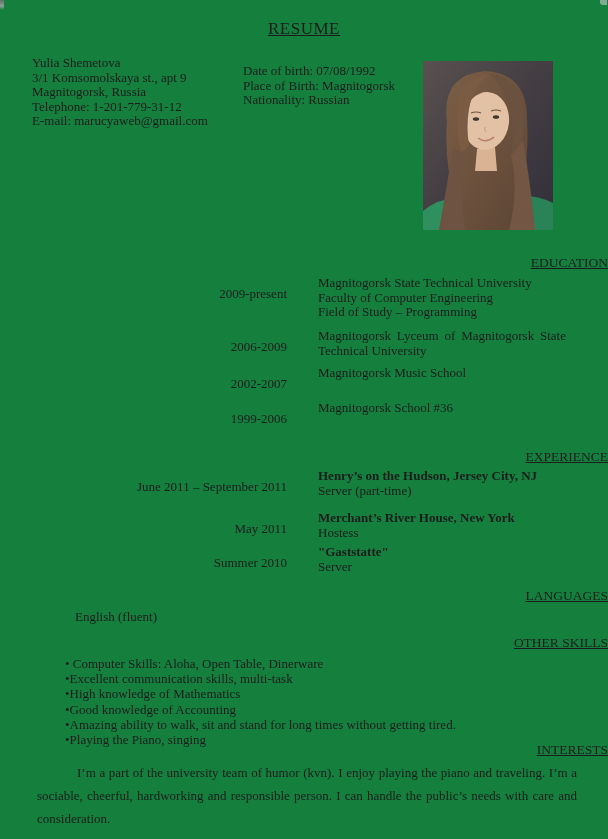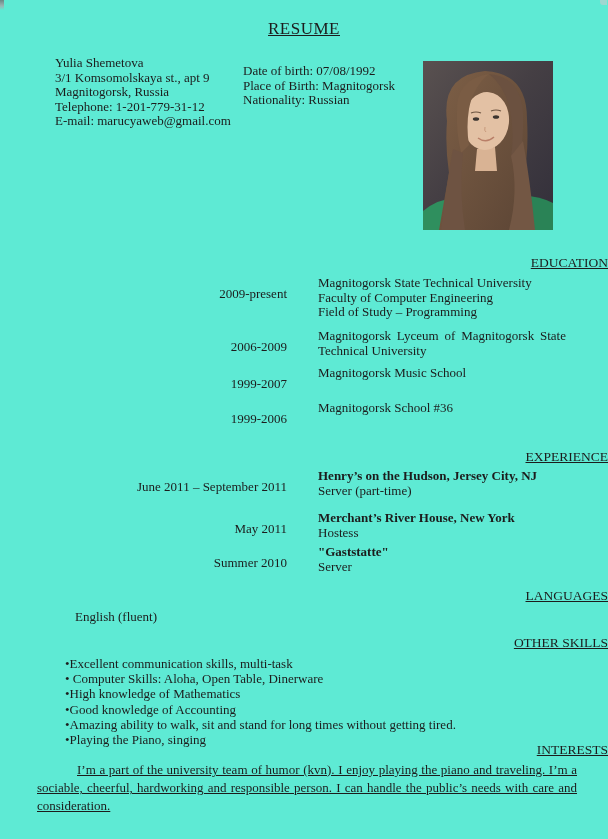--- a/index.html
+++ b/index.html
@@ -1,55 +1,54 @@
 <!DOCTYPE html>
 <html><head>
 <meta charset="utf-8">
 <style>
   html,body{margin:0;padding:0;background:#ffffff;}
   .page{
     position:relative;
     width:608px;height:839px;
-    background:#5eead4;
+    background:#15803d;
     font-family:"Liberation Serif","DejaVu Serif",serif;
     color:#1c1c1c;
     font-size:13px;
     line-height:14.6px;
     overflow:hidden;
   }
   .abs{position:absolute;}
   .title{
     top:22px;left:32px;width:544px;
     text-align:center;
     font-size:17px;
     letter-spacing:0.5px;
     text-decoration:underline;
   }
   .heading-wrap{left:32px;width:576px;text-align:right;}
   .heading{
     font-size:13.5px;
     text-decoration:underline;
     display:inline-block;
   }
-  .contact{left:55px;top:56px;}
+  .contact{left:32px;top:56px;}
   .info{left:243px;top:64px;}
   .photo{left:423px;top:61px;width:130px;height:169px;}
   .row{left:0;width:608px;}
   .row .date{position:absolute;left:57px;top:11px;width:230px;text-align:right;}
   .row .detail{position:absolute;left:318px;top:0;width:248px;}
   .detail.justify{text-align:justify;}
   .bold{font-weight:bold;}
   .lang-item{left:75px;}
   .skills{left:65px;width:500px;line-height:15.2px;}
   .interests-par{
     left:37px;width:540px;
     text-indent:40px;
     text-align:justify;
-    line-height:18px;
-    text-decoration:underline;
+    line-height:23px;
   }
   .artifact-tl{
     left:0;top:0;width:4px;height:10px;
     background:linear-gradient(180deg,#6f6f72 0%,#a9a9ac 60%,transparent 100%);
     opacity:.8;
   }
   .artifact-tr{
     left:600px;top:0;width:7px;height:5px;
     background:#c9c9cd;opacity:.6;border-radius:0 0 0 3px;
   }
@@ -122,21 +121,21 @@
       <div>Field of Study – Programming</div>
     </div>
   </div>
 
   <div class="abs row" style="top:329px">
     <div class="date">2006-2009</div>
     <div class="detail justify">Magnitogorsk Lyceum of Magnitogorsk State Technical University</div>
   </div>
 
   <div class="abs row" style="top:366px">
-    <div class="date">1999-2007</div>
+    <div class="date">2002-2007</div>
     <div class="detail">Magnitogorsk Music School</div>
   </div>
 
   <div class="abs row" style="top:401px">
     <div class="date">1999-2006</div>
     <div class="detail">Magnitogorsk School #36</div>
   </div>
 
   <div class="abs heading-wrap" style="top:450px">
     <span class="heading">EXPERIENCE</span>
@@ -168,22 +167,22 @@
 
   <div class="abs heading-wrap" style="top:589px">
     <span class="heading">LANGUAGES</span>
   </div>
   <div class="abs lang-item" style="top:610px">English (fluent)</div>
 
   <div class="abs heading-wrap" style="top:636px">
     <span class="heading">OTHER SKILLS</span>
   </div>
   <div class="abs skills" style="top:656px">
+    <div>• Computer Skills: Aloha, Open Table, Dinerware</div>
     <div>•Excellent communication skills, multi-task</div>
-    <div>• Computer Skills: Aloha, Open Table, Dinerware</div>
     <div>•High knowledge of Mathematics</div>
     <div>•Good knowledge of Accounting</div>
     <div>•Amazing ability to walk, sit and stand for long times without getting tired.</div>
     <div>•Playing the Piano, singing</div>
   </div>
 
   <div class="abs heading-wrap" style="top:743px">
     <span class="heading">INTERESTS</span>
   </div>
   <div class="abs interests-par" style="top:761px">I’m a part of the university team of humor (kvn). I enjoy playing the piano and traveling. I’m a sociable, cheerful, hardworking and responsible person. I can handle the public’s needs with care and consideration.</div>

